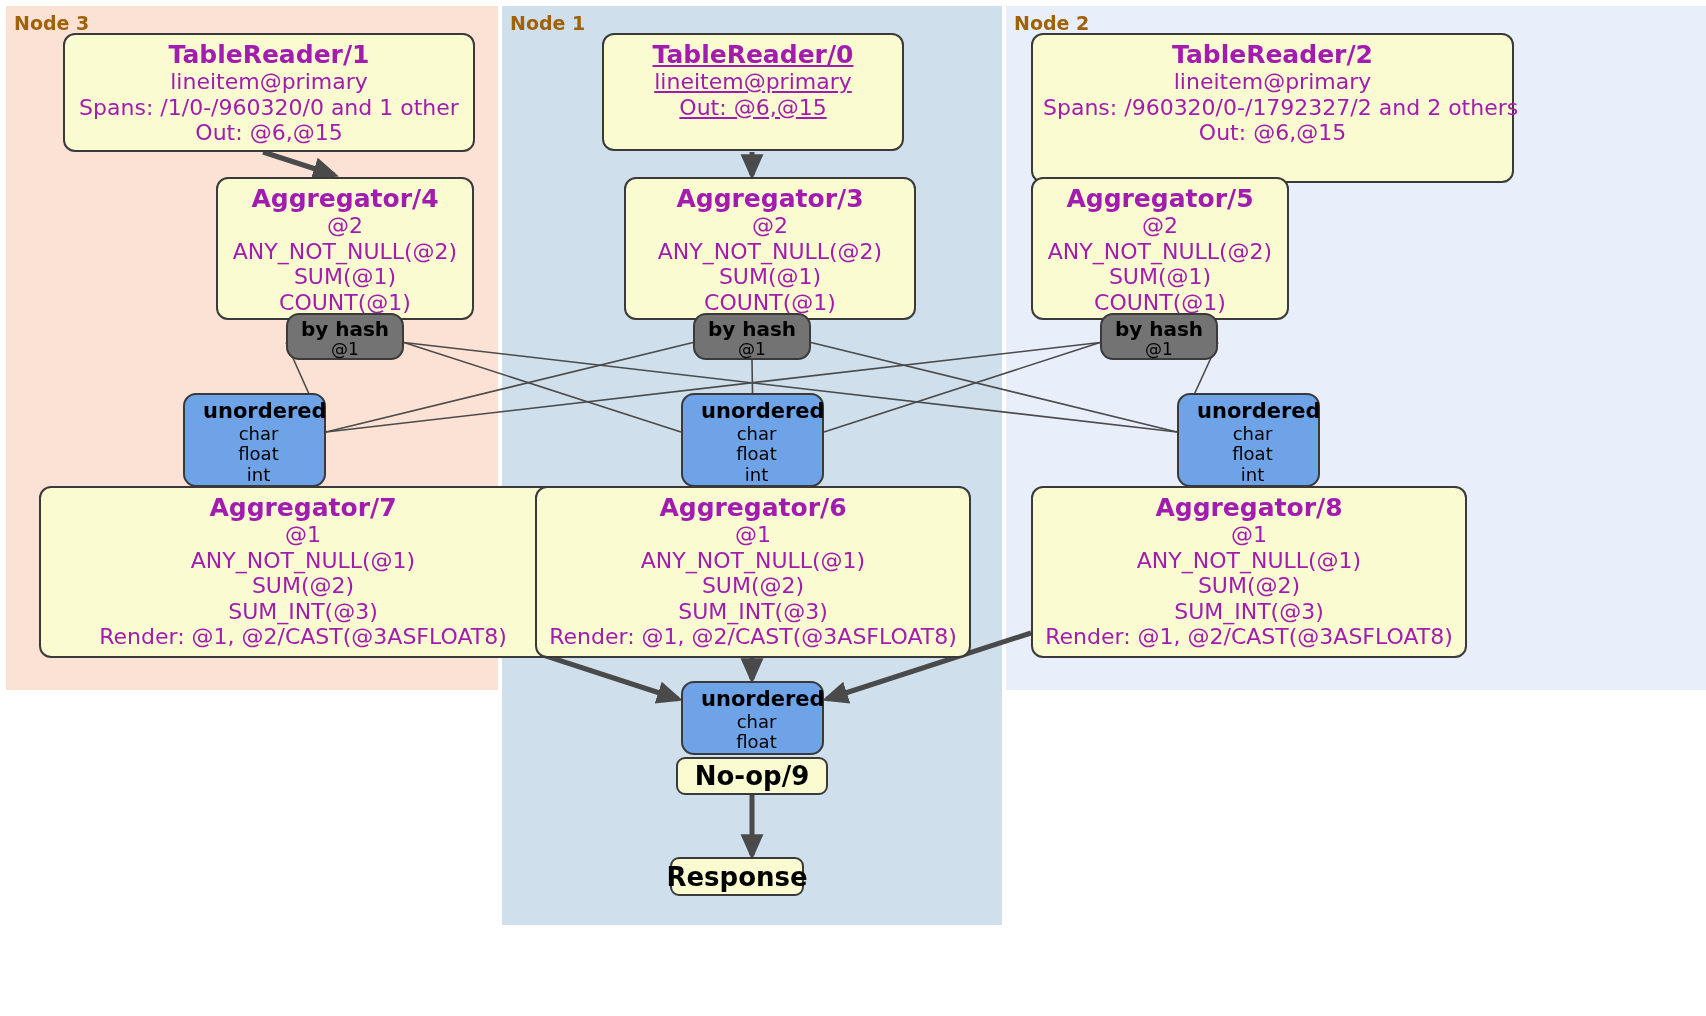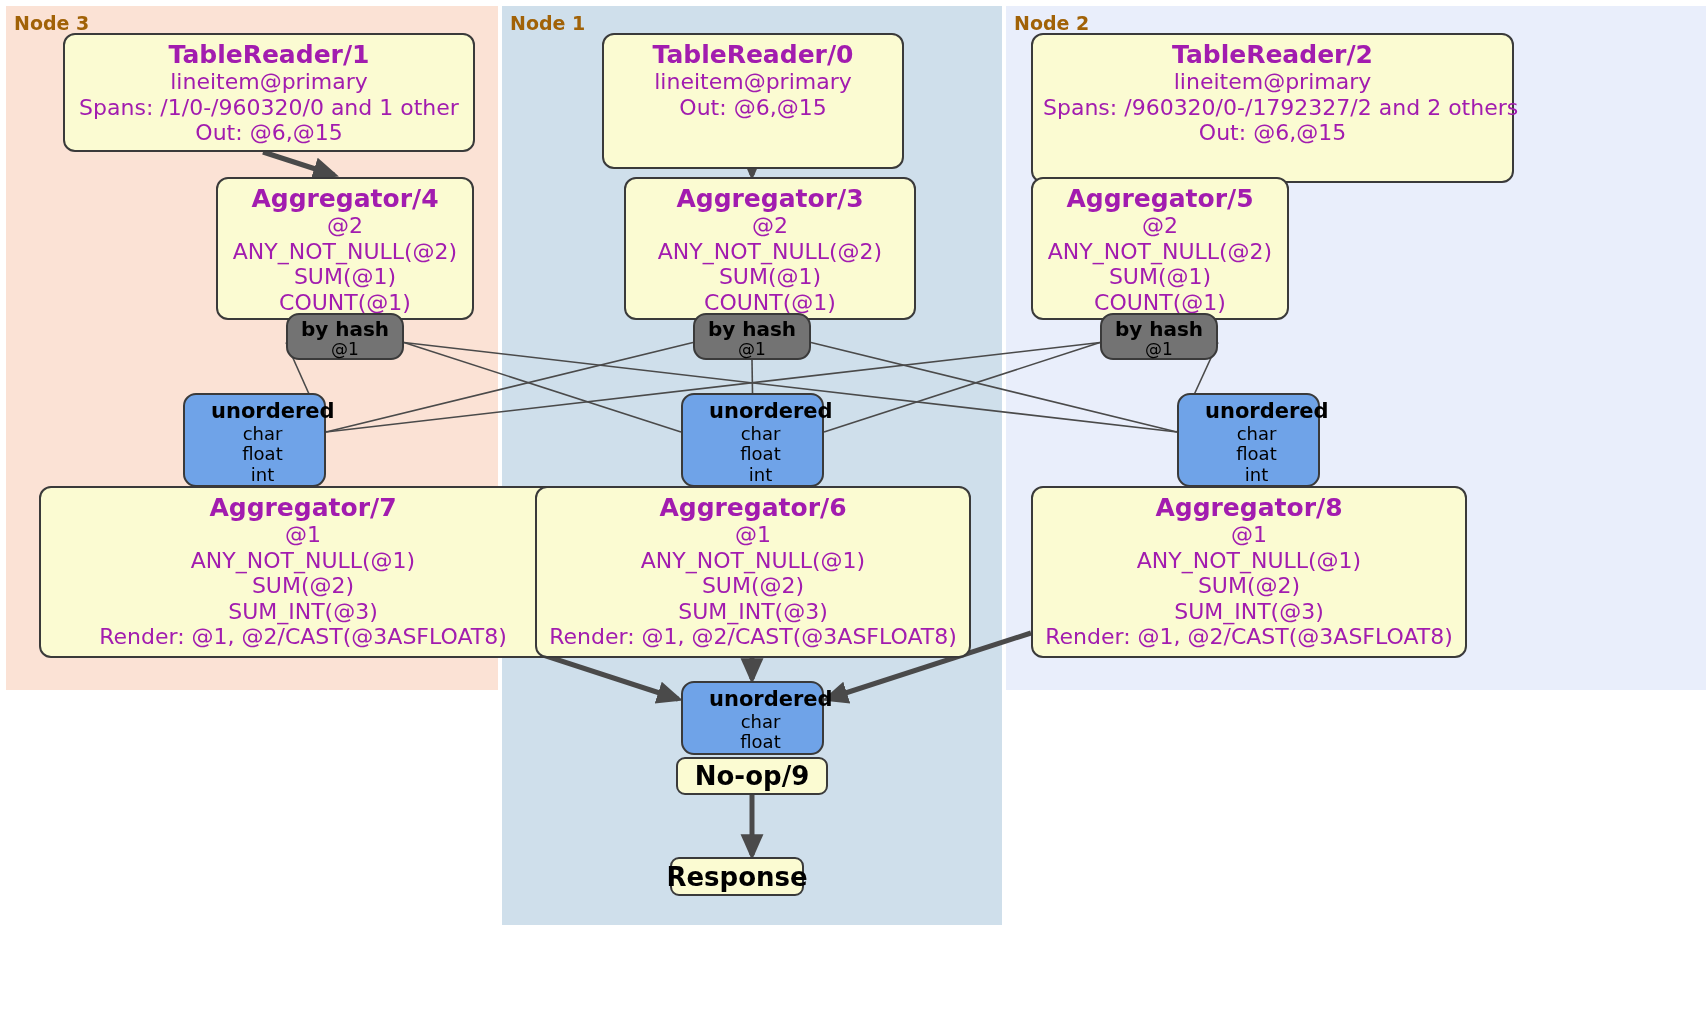--- a/index.html
+++ b/index.html
@@ -77,21 +77,21 @@
     white-space: nowrap;
   }
   .sync-box {
     position: absolute;
     box-sizing: border-box;
     background: #6fa3e8;
     border: 2px solid #3a3a3a;
     border-radius: 13px;
     text-align: center;
     color: #000;
-    padding: 5px 10px 6px 26px;
+    padding: 5px 10px 6px 18px;
   }
   .sync-title {
     font-weight: bold;
     font-size: 21px;
     line-height: 1.12;
     white-space: nowrap;
   }
   .sync-line {
     font-size: 18px;
     line-height: 1.14;
@@ -160,21 +160,21 @@
       </g>
   </svg>
 
   <div id="processors">
       <div class="proc-box" style="left: 63px; top: 33px; width: 412px; height: 119px;">
         <div class="proc-title">TableReader/1</div>
         <div class="proc-line">lineitem@primary</div>
         <div class="proc-line">Spans: /1/0-/960320/0 and 1 other</div>
         <div class="proc-line">Out: @6,@15</div>
       </div>
-      <div class="proc-box" style="left: 602px; top: 33px; width: 302px; height: 136px;">
+      <div class="proc-box" style="left: 602px; top: 33px; width: 302px; height: 118px; text-decoration: underline;">
         <div class="proc-title">TableReader/0</div>
         <div class="proc-line">lineitem@primary</div>
         <div class="proc-line">Out: @6,@15</div>
       </div>
       <div class="proc-box" style="left: 1031px; top: 33px; width: 483px; height: 150px;">
         <div class="proc-title">TableReader/2</div>
         <div class="proc-line">lineitem@primary</div>
         <div class="proc-line">Spans: /960320/0-/1792327/2 and 2 others</div>
         <div class="proc-line">Out: @6,@15</div>
       </div>

